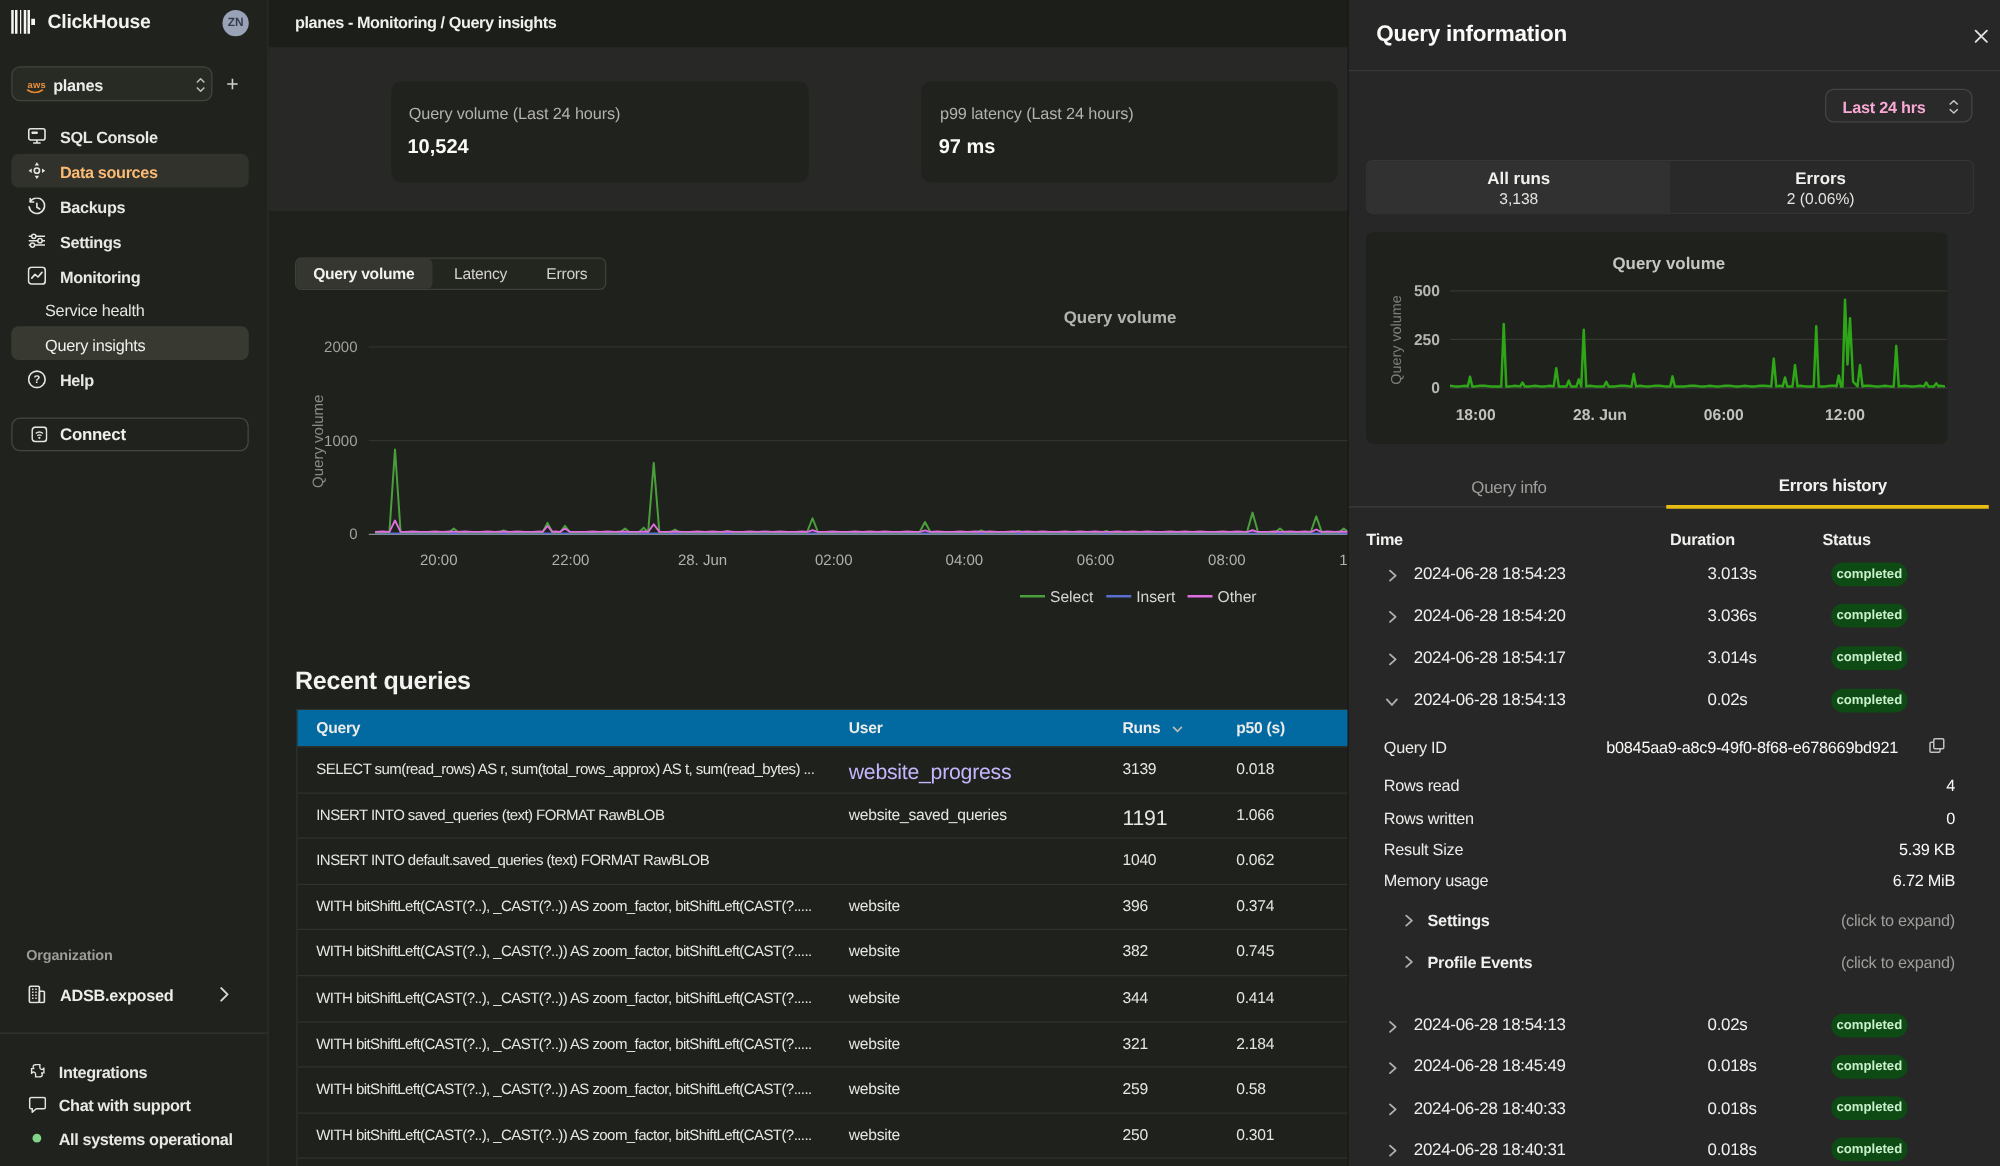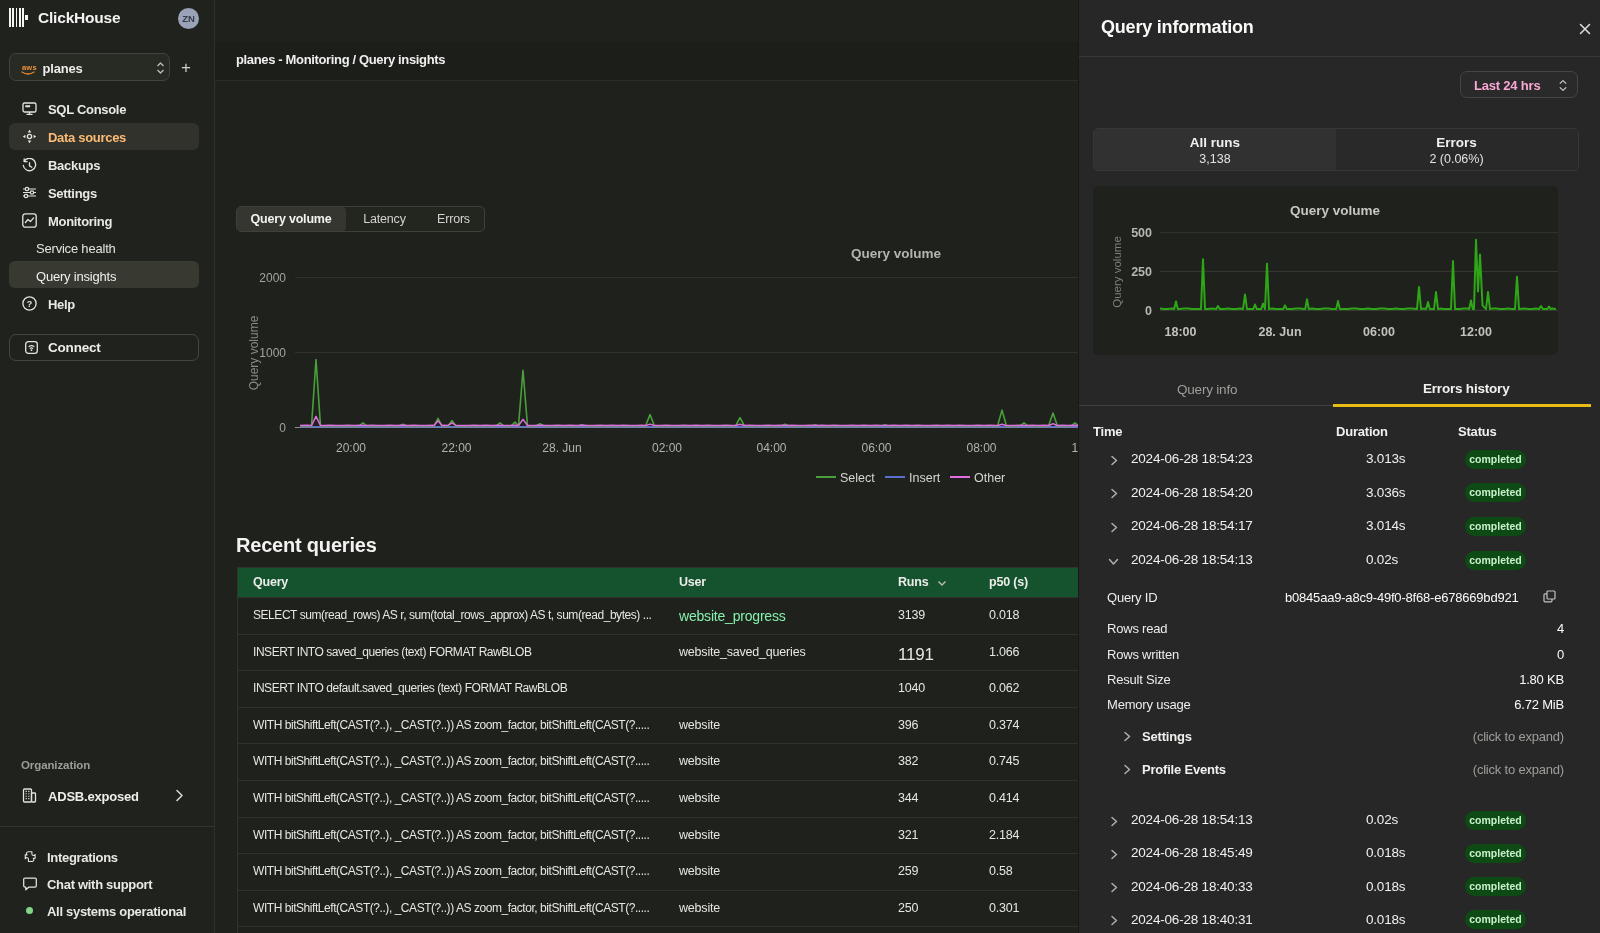--- a/index.html
+++ b/index.html
@@ -106,24 +106,34 @@
   <svg class="abs" style="left:23px;top:877px;" width="14" height="14" viewBox="0 0 14 14">
     <path d="M2 1 h10 a1.3 1.3 0 0 1 1.3 1.3 v6.4 a1.3 1.3 0 0 1 -1.3 1.3 h-6 l-3.2 2.8 0 -2.8 h-0.8 a1.3 1.3 0 0 1 -1.3 -1.3 v-6.4 a1.3 1.3 0 0 1 1.3 -1.3 z" fill="none" stroke="#e4e4e1" stroke-width="1.25" stroke-linejoin="round"></path>
   </svg>
   <div class="txt" style="left:47px;top:877px;font-size:13px;font-weight:600;letter-spacing:-0.3px;color:#e8e8e5;">Chat with support</div>
   <div class="abs" style="left:26px;top:907px;width:7px;height:7px;border-radius:50%;background:#82d489;"></div>
   <div class="txt" style="left:47px;top:903.5px;font-size:13px;font-weight:600;letter-spacing:-0.3px;color:#e8e8e5;">All systems operational</div>
 </div>
 
 <div class="abs" style="left:215px;top:0;width:1385px;height:933px;background:#1f211c;">
 
-  <div class="abs" style="left:0;top:0;width:1385px;height:39px;background:#1c1e19;border-bottom:1px solid #2a2c26;margin-top:42px;">
+  <div class="abs" style="left:0;top:0;width:1385px;height:39px;background:#1c1e19;border-bottom:1px solid #2a2c26;">
     <div class="txt" style="left:21px;top:10px;font-size:13px;font-weight:700;letter-spacing:-0.35px;color:#f0f0ee;">planes - Monitoring / Query insights</div>
   </div>
 
+  <div class="abs" style="left:0;top:39px;width:1385px;height:130px;background:#282826;">
+    <div class="abs" style="left:98px;top:26px;width:334px;height:81px;background:#20221d;border-radius:8px;">
+      <div class="txt" style="left:14px;top:18px;font-size:13px;font-weight:400;letter-spacing:-0.1px;color:#b2b2af;">Query volume (Last 24 hours)</div>
+      <div class="txt" style="left:13px;top:44px;font-size:16px;font-weight:700;color:#fafaf8;">10,524</div>
+    </div>
+    <div class="abs" style="left:522px;top:26px;width:333px;height:81px;background:#20221d;border-radius:8px;">
+      <div class="txt" style="left:15px;top:18px;font-size:13px;font-weight:400;letter-spacing:-0.1px;color:#b2b2af;">p99 latency (Last 24 hours)</div>
+      <div class="txt" style="left:14px;top:44px;font-size:16px;font-weight:700;color:#fafaf8;">97 ms</div>
+    </div>
+  </div>
 
   <div class="abs" style="left:20.5px;top:206px;width:249px;height:26px;border:1px solid #3e403a;border-radius:5px;background:#23251f;">
     <div class="abs" style="left:0;top:0;width:109px;height:24px;background:#34362f;border-radius:4px;text-align:center;line-height:24px;font-size:12.5px;font-weight:700;letter-spacing:-0.2px;color:#f2f2f0;">Query volume</div>
     <div class="abs" style="left:109px;top:0;width:78px;height:24px;text-align:center;line-height:24px;font-size:12.5px;font-weight:400;letter-spacing:-0.2px;color:#d2d2cf;">Latency</div>
     <div class="abs" style="left:187px;top:0;width:60px;height:24px;text-align:center;line-height:24px;font-size:12.5px;font-weight:400;letter-spacing:-0.2px;color:#d2d2cf;">Errors</div>
   </div>
 
   <svg class="abs" style="left:0;top:240px;" width="1000" height="255" viewBox="0 0 1000 255">
     <text x="681" y="18" font-size="13.5" font-weight="700" fill="#b4b4b1" text-anchor="middle" font-family="Liberation Sans">Query volume</text>
     <line x1="80" y1="37.5" x2="1000" y2="37.5" stroke="#30322c" stroke-width="1"></line>
@@ -148,32 +158,32 @@
     <line x1="601" y1="237" x2="621" y2="237" stroke="#4a9e3c" stroke-width="2"></line>
     <text x="625" y="241.5" font-size="12.5" fill="#d6d6d3" font-family="Liberation Sans">Select</text>
     <line x1="670" y1="237" x2="690" y2="237" stroke="#5b6fd0" stroke-width="2"></line>
     <text x="694" y="241.5" font-size="12.5" fill="#d6d6d3" font-family="Liberation Sans">Insert</text>
     <line x1="735" y1="237" x2="755" y2="237" stroke="#e06ee0" stroke-width="2"></line>
     <text x="759" y="241.5" font-size="12.5" fill="#d6d6d3" font-family="Liberation Sans">Other</text>
   </svg>
 
   <div class="txt" style="left:21px;top:534px;font-size:20px;font-weight:700;letter-spacing:-0.2px;color:#f2f2f0;">Recent queries</div>
   <div class="abs" style="left:22px;top:567px;width:1160px;height:366px;border:1px solid #31332d;border-bottom:none;">
-    <div class="abs" style="left:0;top:0;width:1158px;height:29px;background:#14532d;">
+    <div class="abs" style="left:0;top:0;width:1158px;height:29px;background:#0369a1;">
       <div class="txt" style="left:15px;top:7px;font-size:12.5px;font-weight:700;letter-spacing:-0.2px;color:#ececea;">Query</div>
       <div class="txt" style="left:441px;top:7px;font-size:12.5px;font-weight:700;letter-spacing:-0.2px;color:#ececea;">User</div>
       <div class="txt" style="left:660px;top:7px;font-size:12.5px;font-weight:700;letter-spacing:-0.2px;color:#ececea;">Runs</div>
       <svg class="abs" style="left:699px;top:12px;" width="10" height="7" viewBox="0 0 10 7">
           <path d="M1.5 1.5 L5 5 L8.5 1.5" fill="none" stroke="#bcbcb9" stroke-width="1.4"></path>
         </svg>
       <div class="txt" style="left:751px;top:7px;font-size:12.5px;font-weight:700;letter-spacing:-0.2px;color:#ececea;">p50 (s)</div>
     </div>
     <div class="abs" style="left:0;top:29px;width:1158px;height:36.6px;border-top:1px solid #30322c;">
       <div class="txt" style="left:15px;top:10px;font-size:12px;letter-spacing:-0.45px;color:#e6e6e3;">SELECT sum(read_rows) AS r, sum(total_rows_approx) AS t, sum(read_bytes) ...</div>
-      <div class="txt" style="left:441px;top:10px;font-size:14px;letter-spacing:-0.2px;color:#86efac;">website_progress</div>
+      <div class="txt" style="left:441px;top:10px;font-size:17px;letter-spacing:-0.2px;color:#c4b5fd;">website_progress</div>
       <div class="txt" style="left:660px;top:10px;font-size:12.5px;letter-spacing:-0.2px;color:#e6e6e3;">3139</div>
       <div class="txt" style="left:751px;top:10px;font-size:12.5px;letter-spacing:-0.2px;color:#e6e6e3;">0.018</div>
     </div>
     <div class="abs" style="left:0;top:65.6px;width:1158px;height:36.6px;border-top:1px solid #30322c;">
       <div class="txt" style="left:15px;top:10px;font-size:12px;letter-spacing:-0.45px;color:#e6e6e3;">INSERT INTO saved_queries (text) FORMAT RawBLOB</div>
       <div class="txt" style="left:441px;top:10px;font-size:12.5px;letter-spacing:-0.2px;color:#e6e6e3;">website_saved_queries</div>
       <div class="txt" style="left:660px;top:10px;font-size:17px;letter-spacing:-0.2px;color:#e6e6e3;text-align:center;">1191</div>
       <div class="txt" style="left:751px;top:10px;font-size:12.5px;letter-spacing:-0.2px;color:#e6e6e3;">1.066</div>
     </div>
     <div class="abs" style="left:0;top:102.19999999999999px;width:1158px;height:36.6px;border-top:1px solid #30322c;">
@@ -309,21 +319,21 @@
   <svg class="abs" style="left:464px;top:590px;" width="13" height="13" viewBox="0 0 13 13">
       <rect x="4" y="1" width="8" height="8" rx="1" fill="none" stroke="#c2c2bf" stroke-width="1.2"></rect>
       <path d="M9 9 v1.8 a1 1 0 0 1 -1 1 h-6 a1 1 0 0 1 -1 -1 v-6 a1 1 0 0 1 1 -1 h1.8" fill="none" stroke="#c2c2bf" stroke-width="1.2"></path>
     </svg>
   <div class="txt" style="left:28px;top:621px;font-size:13px;letter-spacing:-0.2px;color:#ececea;">Rows read</div>
   <div class="txt" style="right:1115px;top:621px;font-size:13.5px;color:#fafaf8;"></div>
   <div class="abs" style="left:0;top:621px;width:485px;text-align:right;font-size:13px;letter-spacing:-0.2px;color:#fafaf8;">4</div>
   <div class="txt" style="left:28px;top:646.5px;font-size:13px;letter-spacing:-0.2px;color:#ececea;">Rows written</div>
   <div class="abs" style="left:0;top:646.5px;width:485px;text-align:right;font-size:13px;letter-spacing:-0.2px;color:#fafaf8;">0</div>
   <div class="txt" style="left:28px;top:672px;font-size:13px;letter-spacing:-0.2px;color:#ececea;">Result Size</div>
-  <div class="abs" style="left:0;top:672px;width:485px;text-align:right;font-size:13px;letter-spacing:-0.2px;color:#fafaf8;">1.80 KB</div>
+  <div class="abs" style="left:0;top:672px;width:485px;text-align:right;font-size:13px;letter-spacing:-0.2px;color:#fafaf8;">5.39 KB</div>
   <div class="txt" style="left:28px;top:697px;font-size:13px;letter-spacing:-0.2px;color:#ececea;">Memory usage</div>
   <div class="abs" style="left:0;top:697px;width:485px;text-align:right;font-size:13px;letter-spacing:-0.2px;color:#fafaf8;">6.72 MiB</div>
 
   <svg class="abs" style="left:44px;top:731px;" width="8" height="11" viewBox="0 0 8 11">
       <path d="M2 1.5 L6.5 5.5 L2 9.5" fill="none" stroke="#b0b0ad" stroke-width="1.5" stroke-linecap="round" stroke-linejoin="round"></path>
     </svg>
   <div class="txt" style="left:63px;top:729px;font-size:13px;font-weight:600;letter-spacing:-0.2px;color:#f0f0ee;">Settings</div>
   <div class="abs" style="left:0;top:729px;width:485px;text-align:right;font-size:13px;letter-spacing:-0.2px;color:#9e9e9b;">(click to expand)</div>
   <svg class="abs" style="left:44px;top:764px;" width="8" height="11" viewBox="0 0 8 11">
       <path d="M2 1.5 L6.5 5.5 L2 9.5" fill="none" stroke="#b0b0ad" stroke-width="1.5" stroke-linecap="round" stroke-linejoin="round"></path>

